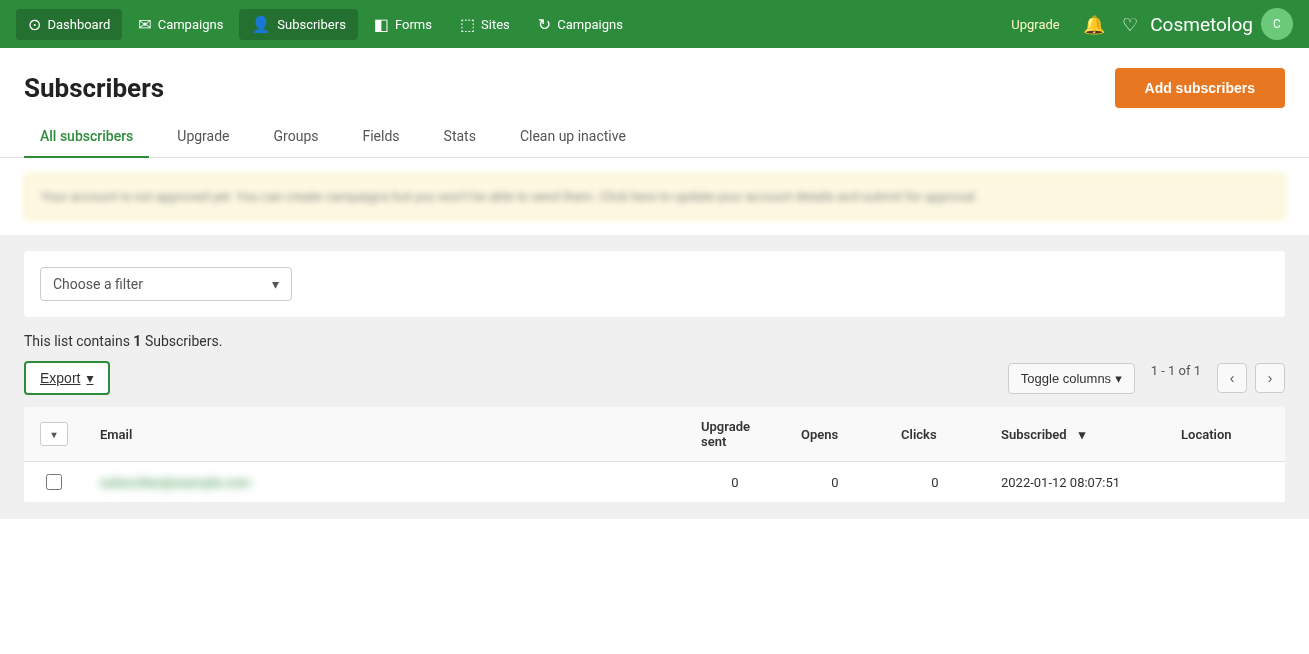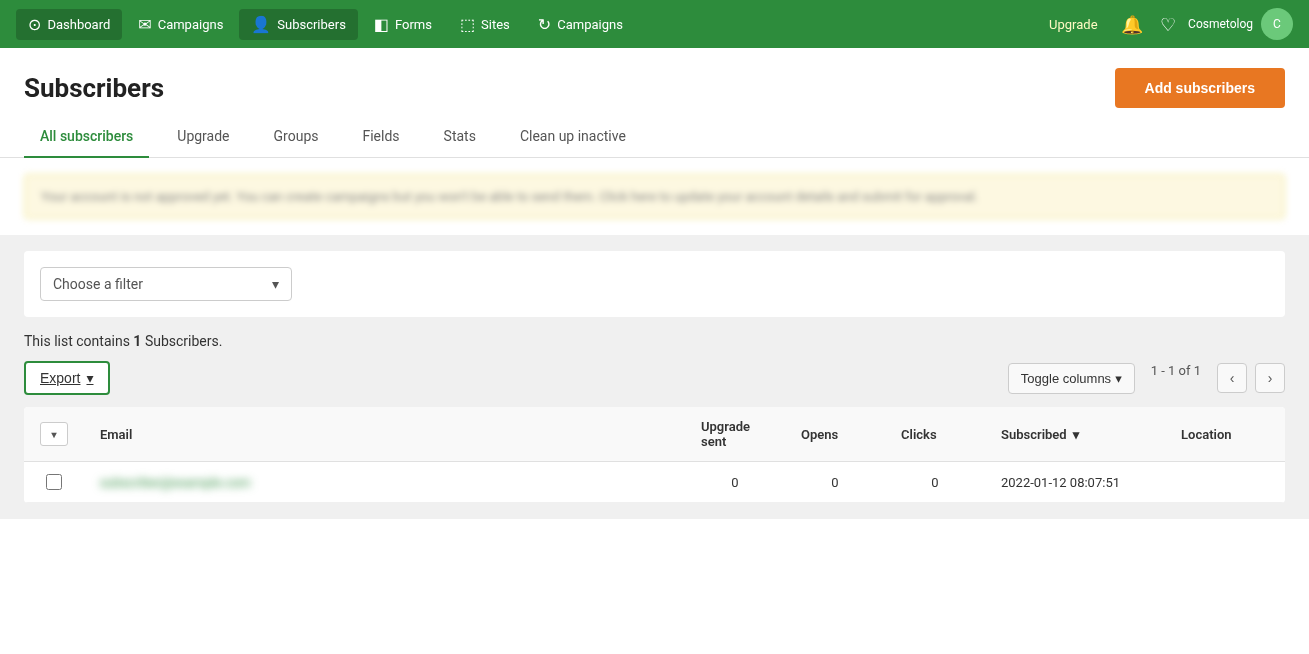--- a/index.html
+++ b/index.html
@@ -35,21 +35,21 @@
       font-size: 13px;
       cursor: pointer;
     }
     .nav-bell, .nav-heart { color: #fff; font-size: 18px; cursor: pointer; padding: 4px; }
     .nav-avatar {
       width: 32px; height: 32px; border-radius: 50%;
       background: #6bc97a;
       display: flex; align-items: center; justify-content: center;
       color: #fff; font-size: 12px; cursor: pointer;
     }
-    .nav-username { color: #fff; font-size: 12px; cursor: pointer; }
+    .nav-username { color: #fff; font-size: 19px; cursor: pointer; }
 
     
     .page-container { background: #fff; min-height: calc(100vh - 48px); }
 
     
     .page-header {
       display: flex;
       align-items: center;
       justify-content: space-between;
       padding: 20px 24px 0 24px;
@@ -238,21 +238,21 @@
       border-bottom: 1px solid #f0f0f0;
       font-size: 13px;
       color: #333;
     }
     .col-check { width: 48px; text-align: center; }
     .col-email { min-width: 200px; }
     .col-sent, .col-opens, .col-clicks { width: 100px; text-align: center; }
     .col-subscribed { width: 180px; }
     .col-location { width: 120px; }
 
-    .th-sort { display: flex; align-items: center; gap: 6px; cursor: pointer; }
+    .th-sort { display: flex; align-items: center; gap: 12px; cursor: pointer; }
 
     .checkbox-container { display: flex; align-items: center; justify-content: center; }
     .dropdown-check {
       width: 28px; height: 24px;
       border: 1px solid #ccc;
       border-radius: 3px;
       background: #fff;
       display: flex; align-items: center; justify-content: center;
       cursor: pointer;
       font-size: 10px;

